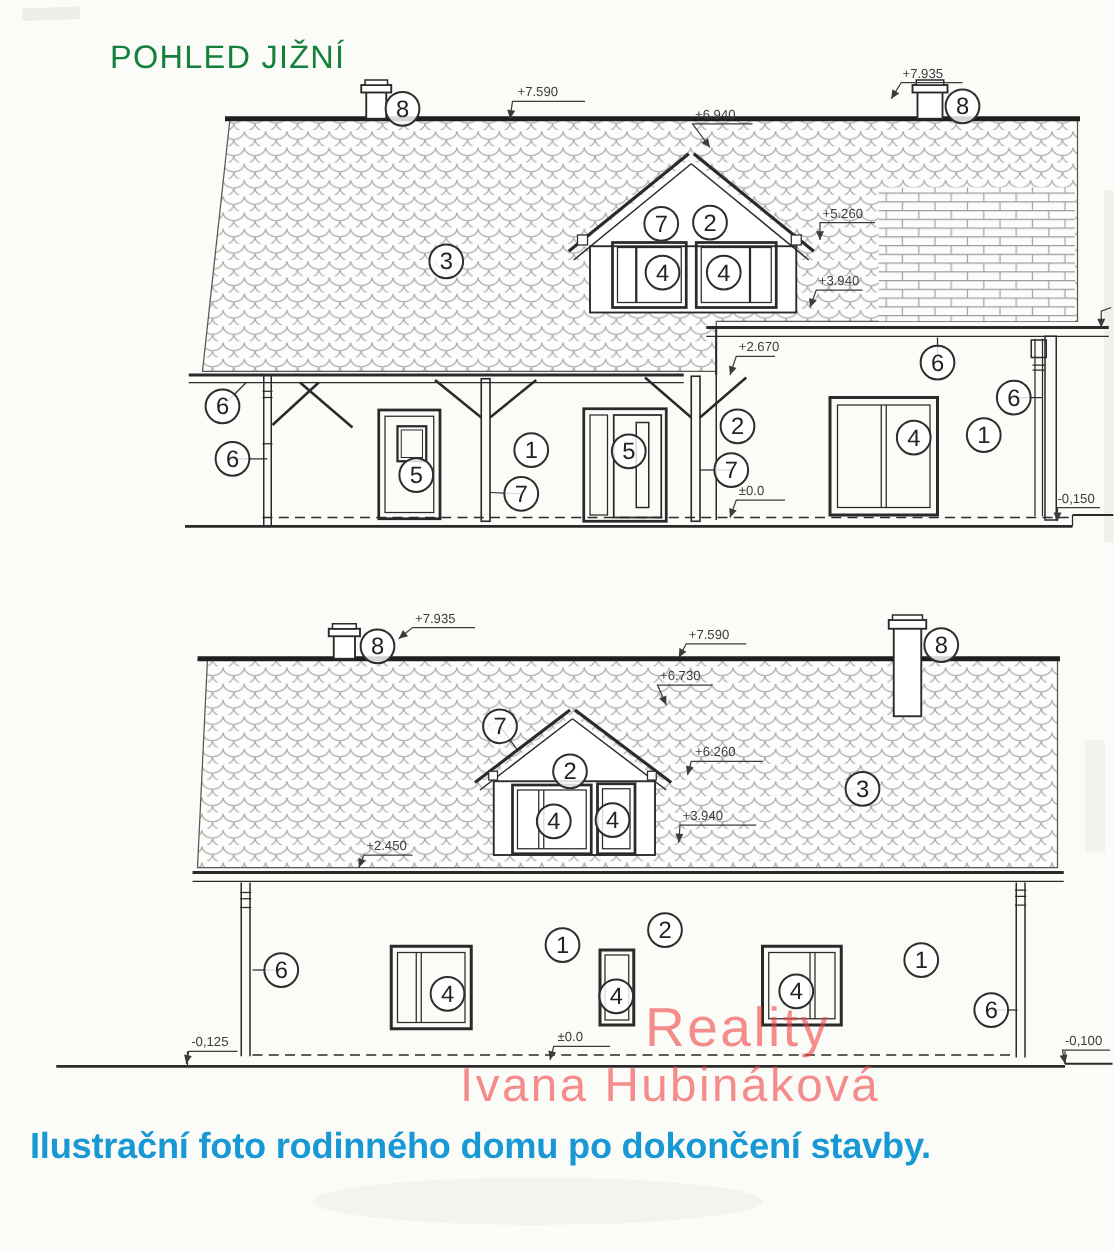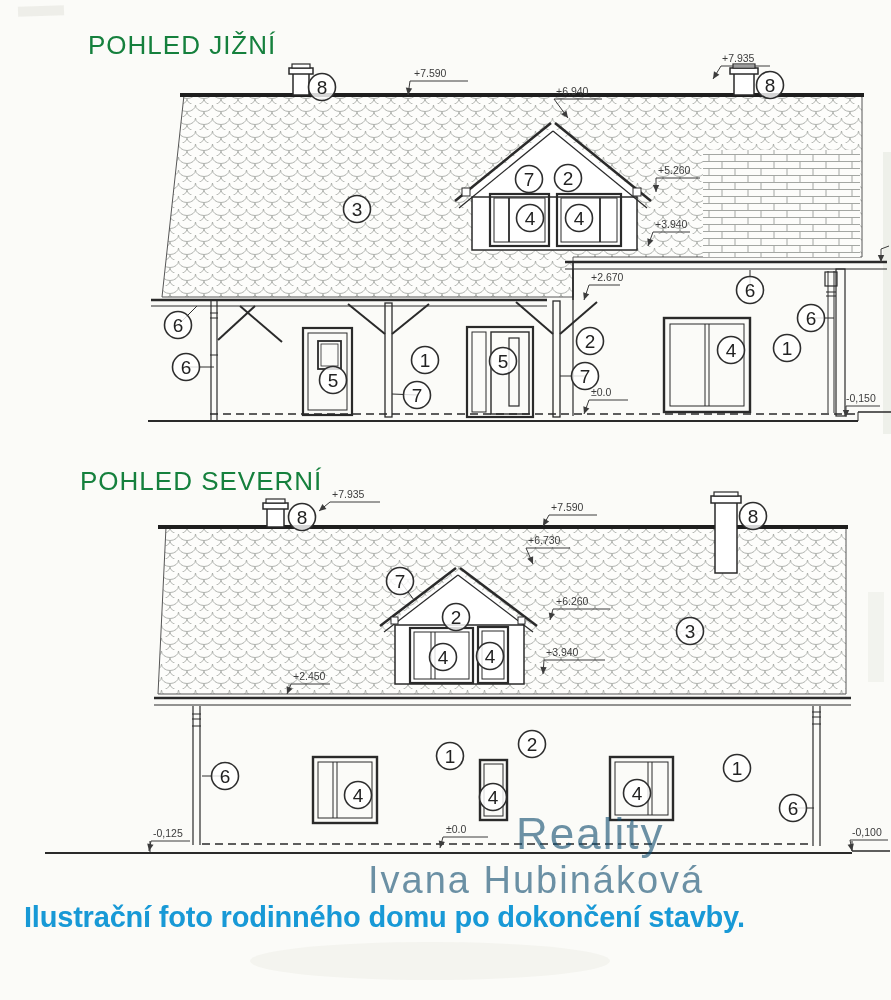--- a/index.html
+++ b/index.html
@@ -2,21 +2,21 @@
 <html><head>
 <meta charset="utf-8">
 <style>
   html,body{margin:0;padding:0;}
   body{background:#fbfbf8;font-family:"Liberation Sans",sans-serif;}
   .page{position:relative;width:891px;height:1000px;background:#fbfbf8;overflow:hidden;}
   svg{position:absolute;left:0;top:0;font-family:"Liberation Sans",sans-serif;}
   .title{position:absolute;font-size:26px;letter-spacing:1px;color:#15803d;white-space:nowrap;}
   .t-south{left:88px;top:30px;}
   .t-north{left:80px;top:466px;}
-  .wm{position:absolute;color:#0c4a6e;opacity:.6;letter-spacing:2px;white-space:nowrap;z-index:1;margin-top:11px;}
+  .wm{position:absolute;color:#ef4444;opacity:.6;letter-spacing:2px;white-space:nowrap;z-index:1;}
   .wm1{left:516px;top:798px;font-size:44px;}
   .wm2{left:368px;top:848px;font-size:38px;}
   .caption{position:absolute;left:24px;top:901px;font-size:29px;font-weight:700;letter-spacing:-0.2px;white-space:nowrap;z-index:3;text-align:right;}
   .smudge{position:absolute;pointer-events:none;}
   .sm1{left:18px;top:6px;width:46px;height:10px;background:#e6e6df;opacity:.6;transform:rotate(-2deg);}
   .sm2{left:883px;top:152px;width:8px;height:282px;background:#eef0ea;}
   .sm3{left:868px;top:592px;width:16px;height:90px;background:#f2f3ee;}
   .sm4{left:250px;top:942px;width:360px;height:38px;background:#f4f4ef;border-radius:50%;}
 </style>
 </head>
@@ -26,21 +26,20 @@
 
   <div class="smudge sm1"></div>
   <div class="smudge sm2"></div>
   <div class="smudge sm3"></div>
   <div class="smudge sm4"></div>
 
   <div class="wm wm1">Reality</div>
   <div class="wm wm2">Ivana Hubináková</div>
 
   <div class="title t-south">POHLED JIŽNÍ</div>
-  <div class="title t-north">POHLED SEVERNÍ</div>
 
   <svg width="891" height="1000" viewBox="0 0 891 1000">
     <defs>
       <pattern id="scales" width="17" height="13" patternUnits="userSpaceOnUse">
         <rect width="17" height="13" fill="#fdfdfb"></rect>
         <path d="M-8.5,1 a8.5,6.5 0 0 0 17,0 M8.5,1 a8.5,6.5 0 0 0 17,0 M0,7.5 a8.5,6.5 0 0 0 17,0" fill="none" stroke="#a7aaa6" stroke-width="0.9"></path>
       </pattern>
       <pattern id="bricks" width="26" height="14" patternUnits="userSpaceOnUse">
         <rect width="26" height="14" fill="#fcfcfa"></rect>
         <path d="M0,0.5 H26 M0,7.5 H26 M7,0.5 V7.5 M20,7.5 V14" fill="none" stroke="#9a9d9a" stroke-width="0.9"></path>

